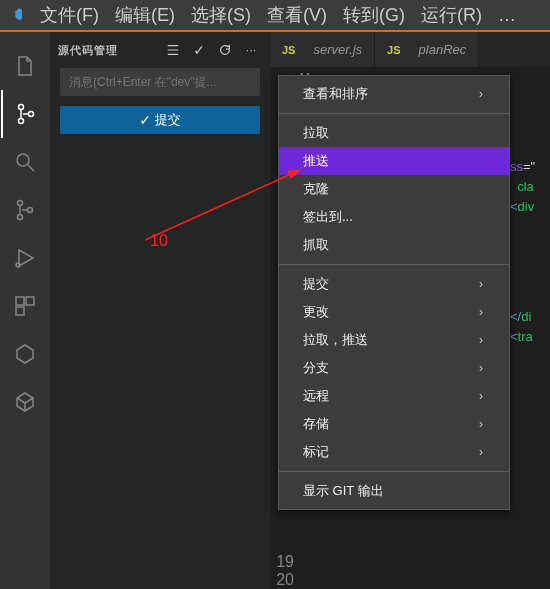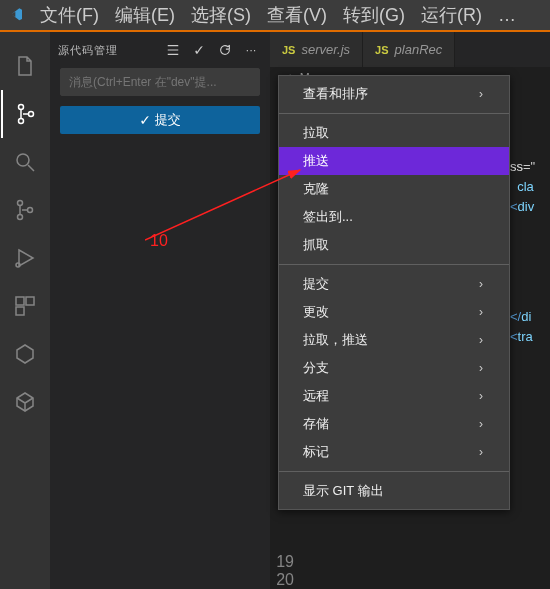--- a/index.html
+++ b/index.html
@@ -6,44 +6,44 @@
     body { width:550px; height:589px; background:#1e1e1e; color:#cccccc; overflow:hidden; position:relative; }
     .titlebar { height:32px; background:#3c3c3c; display:flex; align-items:center; padding-left:8px; font-size:18px; color:#cccccc; border-bottom:2px solid #e06c00; }
     .vs-logo { width:16px; height:16px; margin-right:8px; }
     .menu-item { padding:4px 8px; cursor:pointer; }
     .main { display:flex; height:calc(100% - 32px); position:relative; }
     .activity-bar { width:50px; background:#333333; display:flex; flex-direction:column; align-items:center; padding-top:10px; }
     .act-icon { width:48px; height:48px; display:flex; align-items:center; justify-content:center; color:#858585; cursor:pointer; }
     .act-icon.active { color:#ffffff; border-left:2px solid #ffffff; }
     .sidebar { width:220px; background:#252526; display:flex; flex-direction:column; }
     .sidebar-header { height:36px; display:flex; align-items:center; justify-content:space-between; padding:0 8px; font-size:11px; color:#bbbbbb; }
-    .sidebar-header .title { letter-spacing:1px; }
+    .sidebar-header .title { letter-spacing:1px;font-weight:bold; }
     .hdr-actions { display:flex; gap:4px; }
     .hdr-btn { width:22px; height:22px; display:flex; align-items:center; justify-content:center; color:#cccccc; cursor:pointer; border-radius:3px; }
     .scm-body { padding:0 10px; }
     .commit-input { width:100%; background:#3c3c3c; border:1px solid #3c3c3c; color:#a0a0a0; font-size:12px; padding:6px 8px; border-radius:2px; outline:none; margin-bottom:10px; white-space:nowrap; overflow:hidden; text-overflow:ellipsis; }
     .commit-btn { width:100%; height:28px; background:#0e639c; color:#ffffff; border:none; font-size:13px; display:flex; align-items:center; justify-content:center; cursor:pointer; border-radius:2px; }
     .editor { flex:1; background:#1e1e1e; position:relative; overflow:hidden; }
     .tab-bar { height:35px; background:#252526; display:flex; align-items:stretch; }
-    .tab { padding:0 12px; display:flex; align-items:center; gap:6px; font-size:13px; color:#969696; background:#2d2d2d; border-right:1px solid #1e1e1e; cursor:pointer; font-style:italic; }
+    .tab { padding:0 12px; display:flex; align-items:center; gap:18px; font-size:13px; color:#969696; background:#2d2d2d; border-right:1px solid #1e1e1e; cursor:pointer; font-style:italic; }
     .js-badge { color:#cbcb41; font-weight:bold; font-size:11px; font-style:normal; }
     .breadcrumb { padding:4px 10px; font-size:12px; color:#a0a0a0; }
     .code-area { position:absolute; top:65px; left:0; font-family:Consolas,monospace; font-size:13px; line-height:20px; }
     .code-line { display:flex; white-space:pre; }
     .ln { width:36px; text-align:right; padding-right:12px; color:#858585; }
     .ctx-menu { position:absolute; left:278px; top:75px; width:232px; background:#3c3c3c; border:1px solid #555555; box-shadow:0 2px 8px rgba(0,0,0,0.6); font-size:13px; color:#eeeeee; z-index:10; padding:4px 0; }
     .ctx-item { height:28px; padding:0 26px 0 24px; display:flex; align-items:center; justify-content:space-between; cursor:pointer;gap:16px; }
     .ctx-item.highlight { background:#6d28d9; color:#ffffff; }
     .ctx-sep { height:1px; background:#606060; margin:5px 0; }
     .chev { font-size:12px; color:#cccccc; }
     .annot { position:absolute; color:#ff2020; font-size:16px; font-weight:normal; left:122px; top:232px; pointer-events:none; z-index:20;margin-left:28px; }
     .arrow { position:absolute; left:145px; top:130px; pointer-events:none; z-index:20; }
     .check { font-size:14px; }
-    .token-attr { color:#e5e5e5; }
-    .token-red { color:#7dd3fc; }
+    .token-attr { color:#8b5cf6; }
+    .token-red { color:#22c55e; }
     .token-tag { color:#569cd6; }
   </style>
 </head>
 <body>
 
 <div class="titlebar">
   <svg class="vs-logo" viewBox="0 0 24 24">
       <path fill="#3c99d4" d="M17 2l-12 9 12 9 4-2V4l-4-2zM5 11l6-4v8l-6-4z"></path>
     </svg>
   <div class="menu-item">文件(F)</div>

